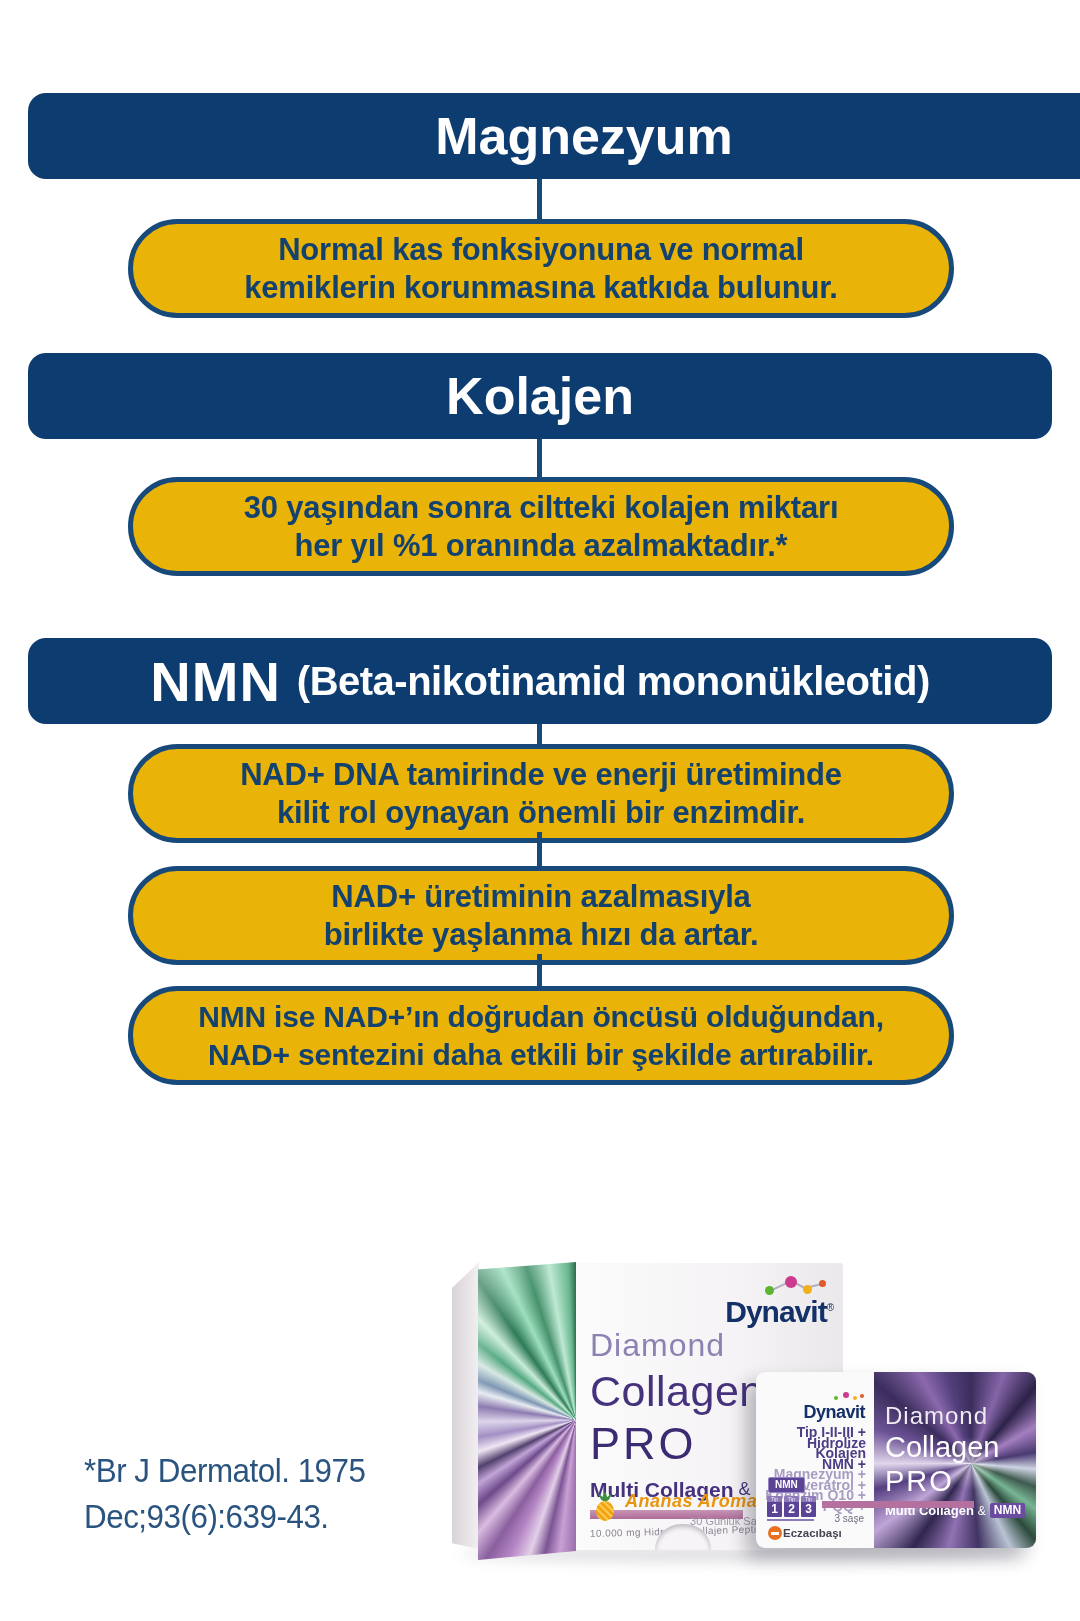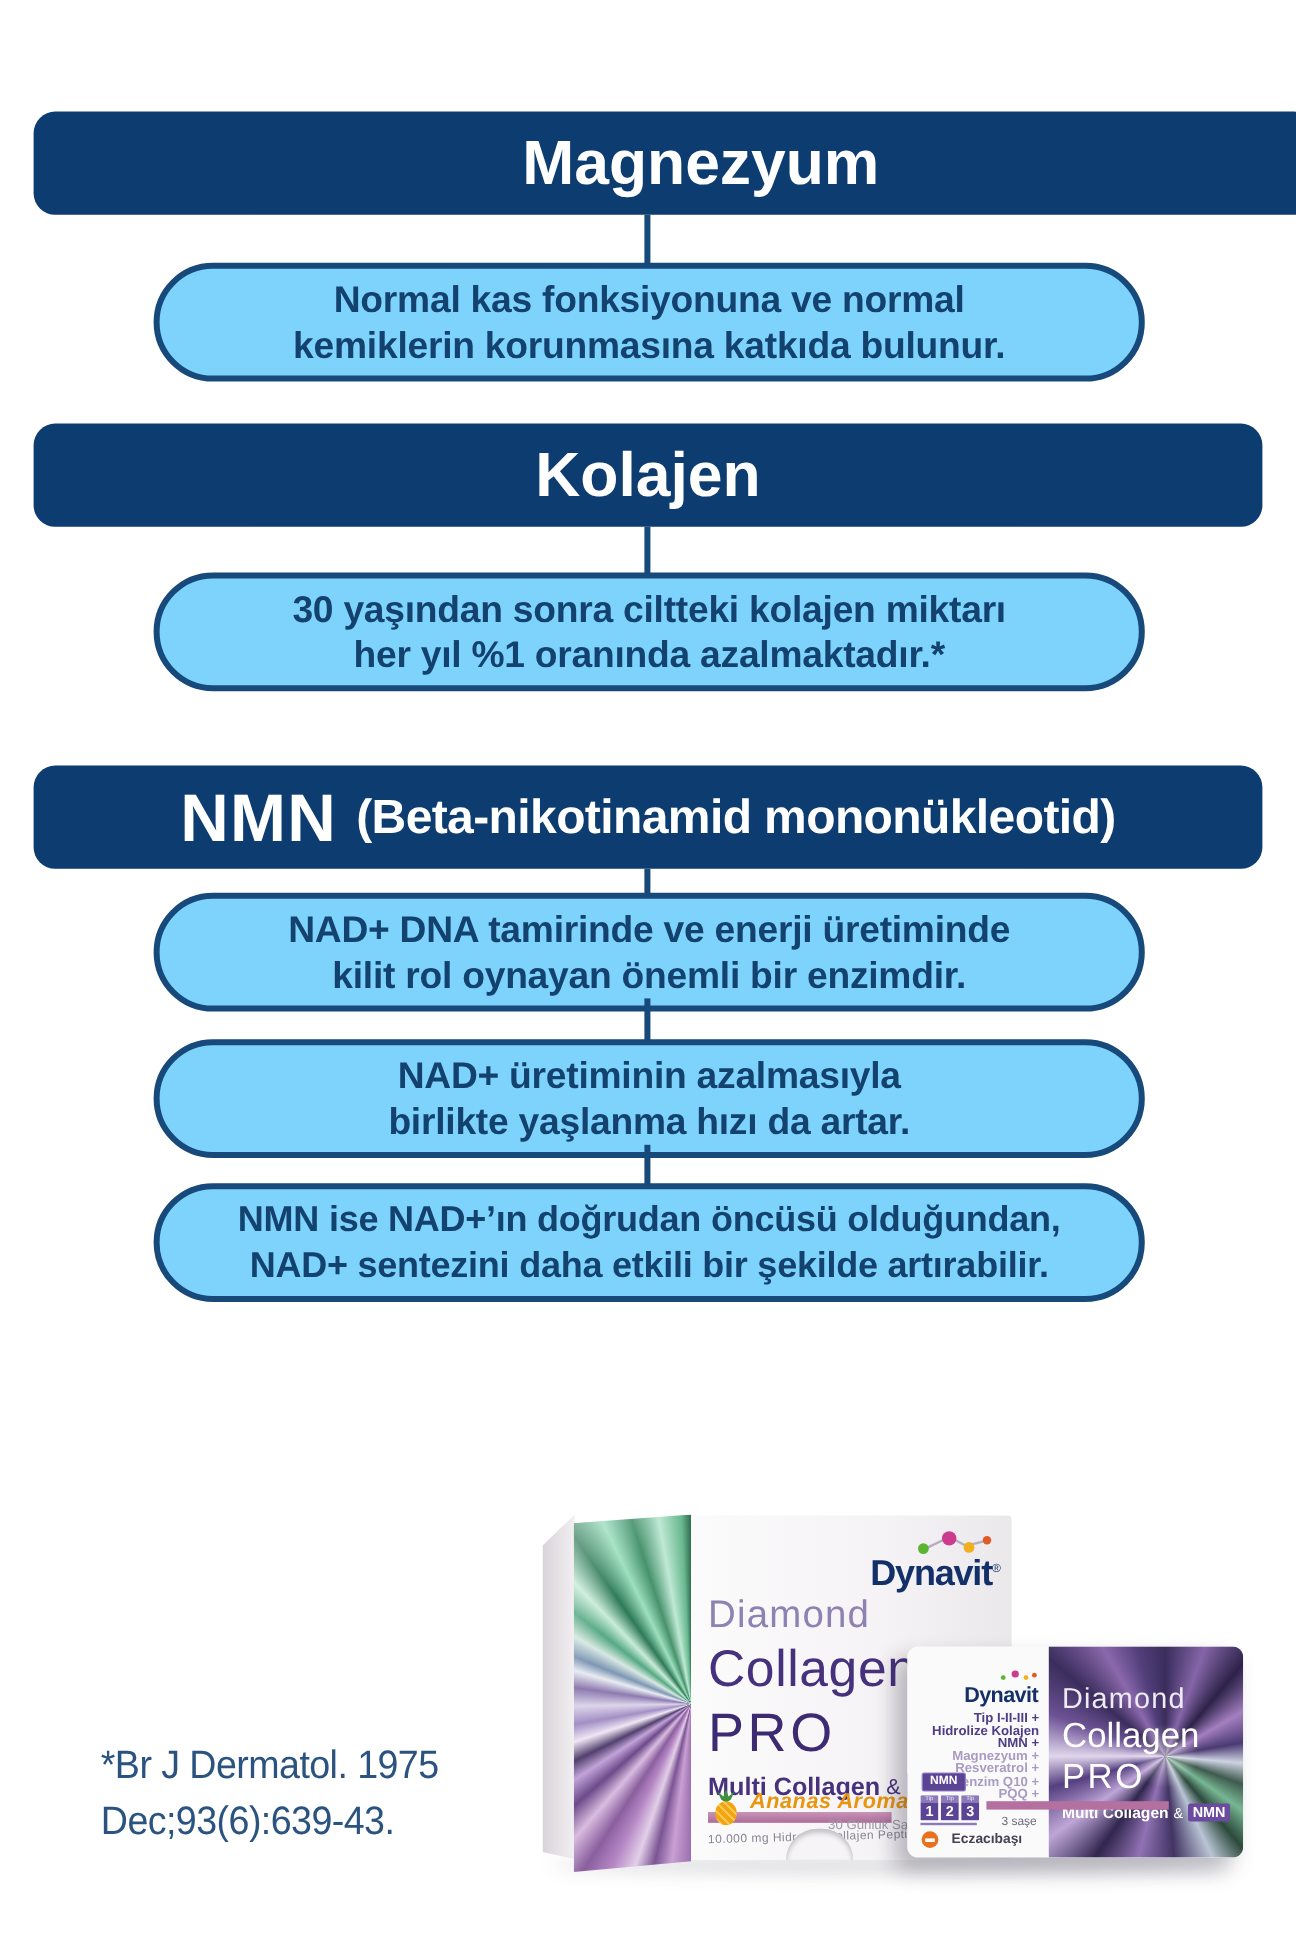--- a/index.html
+++ b/index.html
@@ -18,21 +18,21 @@
 
   
   .conn{position:absolute;left:537px;width:5px;background:#17497b;}
   #conn1{top:179px;height:42px;}
   #conn2{top:439px;height:40px;}
   #conn3{top:724px;height:21px;}
   #conn4{top:832px;height:35px;}
   #conn5{top:954px;height:33px;}
 
   
-  .pill{position:absolute;left:128px;width:816px;height:89px;background:#7dd3fc;
+  .pill{position:absolute;left:128px;width:816px;height:89px;background:#eab308;
         border:5px solid #17497b;border-radius:50px;display:flex;flex-direction:column;
         align-items:center;justify-content:center;text-align:center;color:#14426f;
         font-weight:700;font-size:31px;line-height:38px;letter-spacing:-0.2px;}
   #pill1{top:219px;} #pill2{top:477px;} #pill3{top:744px;} #pill4{top:866px;} #pill5{top:986px;}
   #pill5{font-size:30px;}
 
   
   .footnote{position:absolute;left:84px;top:1448px;font-size:33px;color:#2a547f;
             line-height:46px;transform:scaleX(0.95);transform-origin:left;letter-spacing:-0.5px;}
 
@@ -103,33 +103,33 @@
           overflow:hidden;background:#fbfafb;box-shadow:-10px 10px 18px rgba(30,25,45,.28);}
   .sachet-left{position:absolute;left:0;top:0;width:118px;height:100%;}
   .s-brand{position:absolute;top:30px;right:9px;font-size:18px;font-weight:700;
            color:#133068;letter-spacing:-.5px;}
   .s-molecule{position:absolute;top:20px;right:10px;width:30px;height:9px;}
   .s-molecule i{position:absolute;border-radius:50%;}
   .sdot1{left:0;top:4px;width:4px;height:4px;background:#5cb531;}
   .sdot2{left:9px;top:0;width:6px;height:6px;background:#cc3b8d;}
   .sdot3{left:19px;top:4px;width:4px;height:4px;background:#f0b01e;}
   .sdot4{left:26px;top:2px;width:4px;height:4px;background:#df5a26;}
-  .s-list{position:absolute;top:55px;right:8px;text-align:right;font-size:11px;line-height:10.5px;}
+  .s-list{position:absolute;top:55px;right:8px;text-align:right;font-size:14px;line-height:10.5px;}
   .s-strong{color:#4d3d85;font-weight:700;}
   .s-light{color:#a89cc2;font-weight:700;}
   .s-nmn-badge{position:absolute;left:12px;top:105px;background:#5b4496;color:#fff;
                font-weight:700;font-size:10px;padding:1px 6px 2px;border-radius:2px;
                border:1px solid #9484c4;}
   .s-tips{position:absolute;left:11px;top:124px;display:flex;gap:2px;}
   .tip{width:15px;border-radius:1px;overflow:hidden;text-align:center;}
   .tip-tab{font-size:5px;line-height:6px;background:#8d7ab8;color:#efeafa;}
   .tip-num{font-size:12px;font-weight:700;line-height:15px;background:#5b4496;color:#fff;}
   .tips-caption{position:absolute;left:11px;top:147px;width:47px;height:2px;background:#8d7ab8;}
   .s-serving{position:absolute;right:10px;top:141px;font-size:10px;color:#6f6a80;}
-  .s-manu{position:absolute;left:12px;top:154px;display:flex;align-items:center;gap:11px;}
+  .s-manu{position:absolute;left:12px;top:154px;display:flex;align-items:center;gap:1px;}
   .ecz-e{position:relative;width:14px;height:14px;border-radius:50%;background:#e8701f;}
   .ecz-e::after{content:'';position:absolute;left:3px;right:3px;top:6px;height:2.5px;background:#fff;}
   .manu-name{font-size:11.5px;font-weight:700;color:#474253;}
 
   .sachet-right{position:absolute;left:118px;top:0;width:162px;height:100%;
     background:
       radial-gradient(circle at 60% 52%,rgba(255,255,255,.5) 0%,rgba(255,255,255,0) 20%),
       conic-gradient(from 0deg at 60% 52%,
         #3a2d5c 0deg,#8565a8 20deg,#2c2248 40deg,#a47fc0 60deg,#4a3a72 80deg,
         #cdd3e2 95deg,#3f5a4e 110deg,#77b694 125deg,#2c4a3c 140deg,#b9c4d4 155deg,

